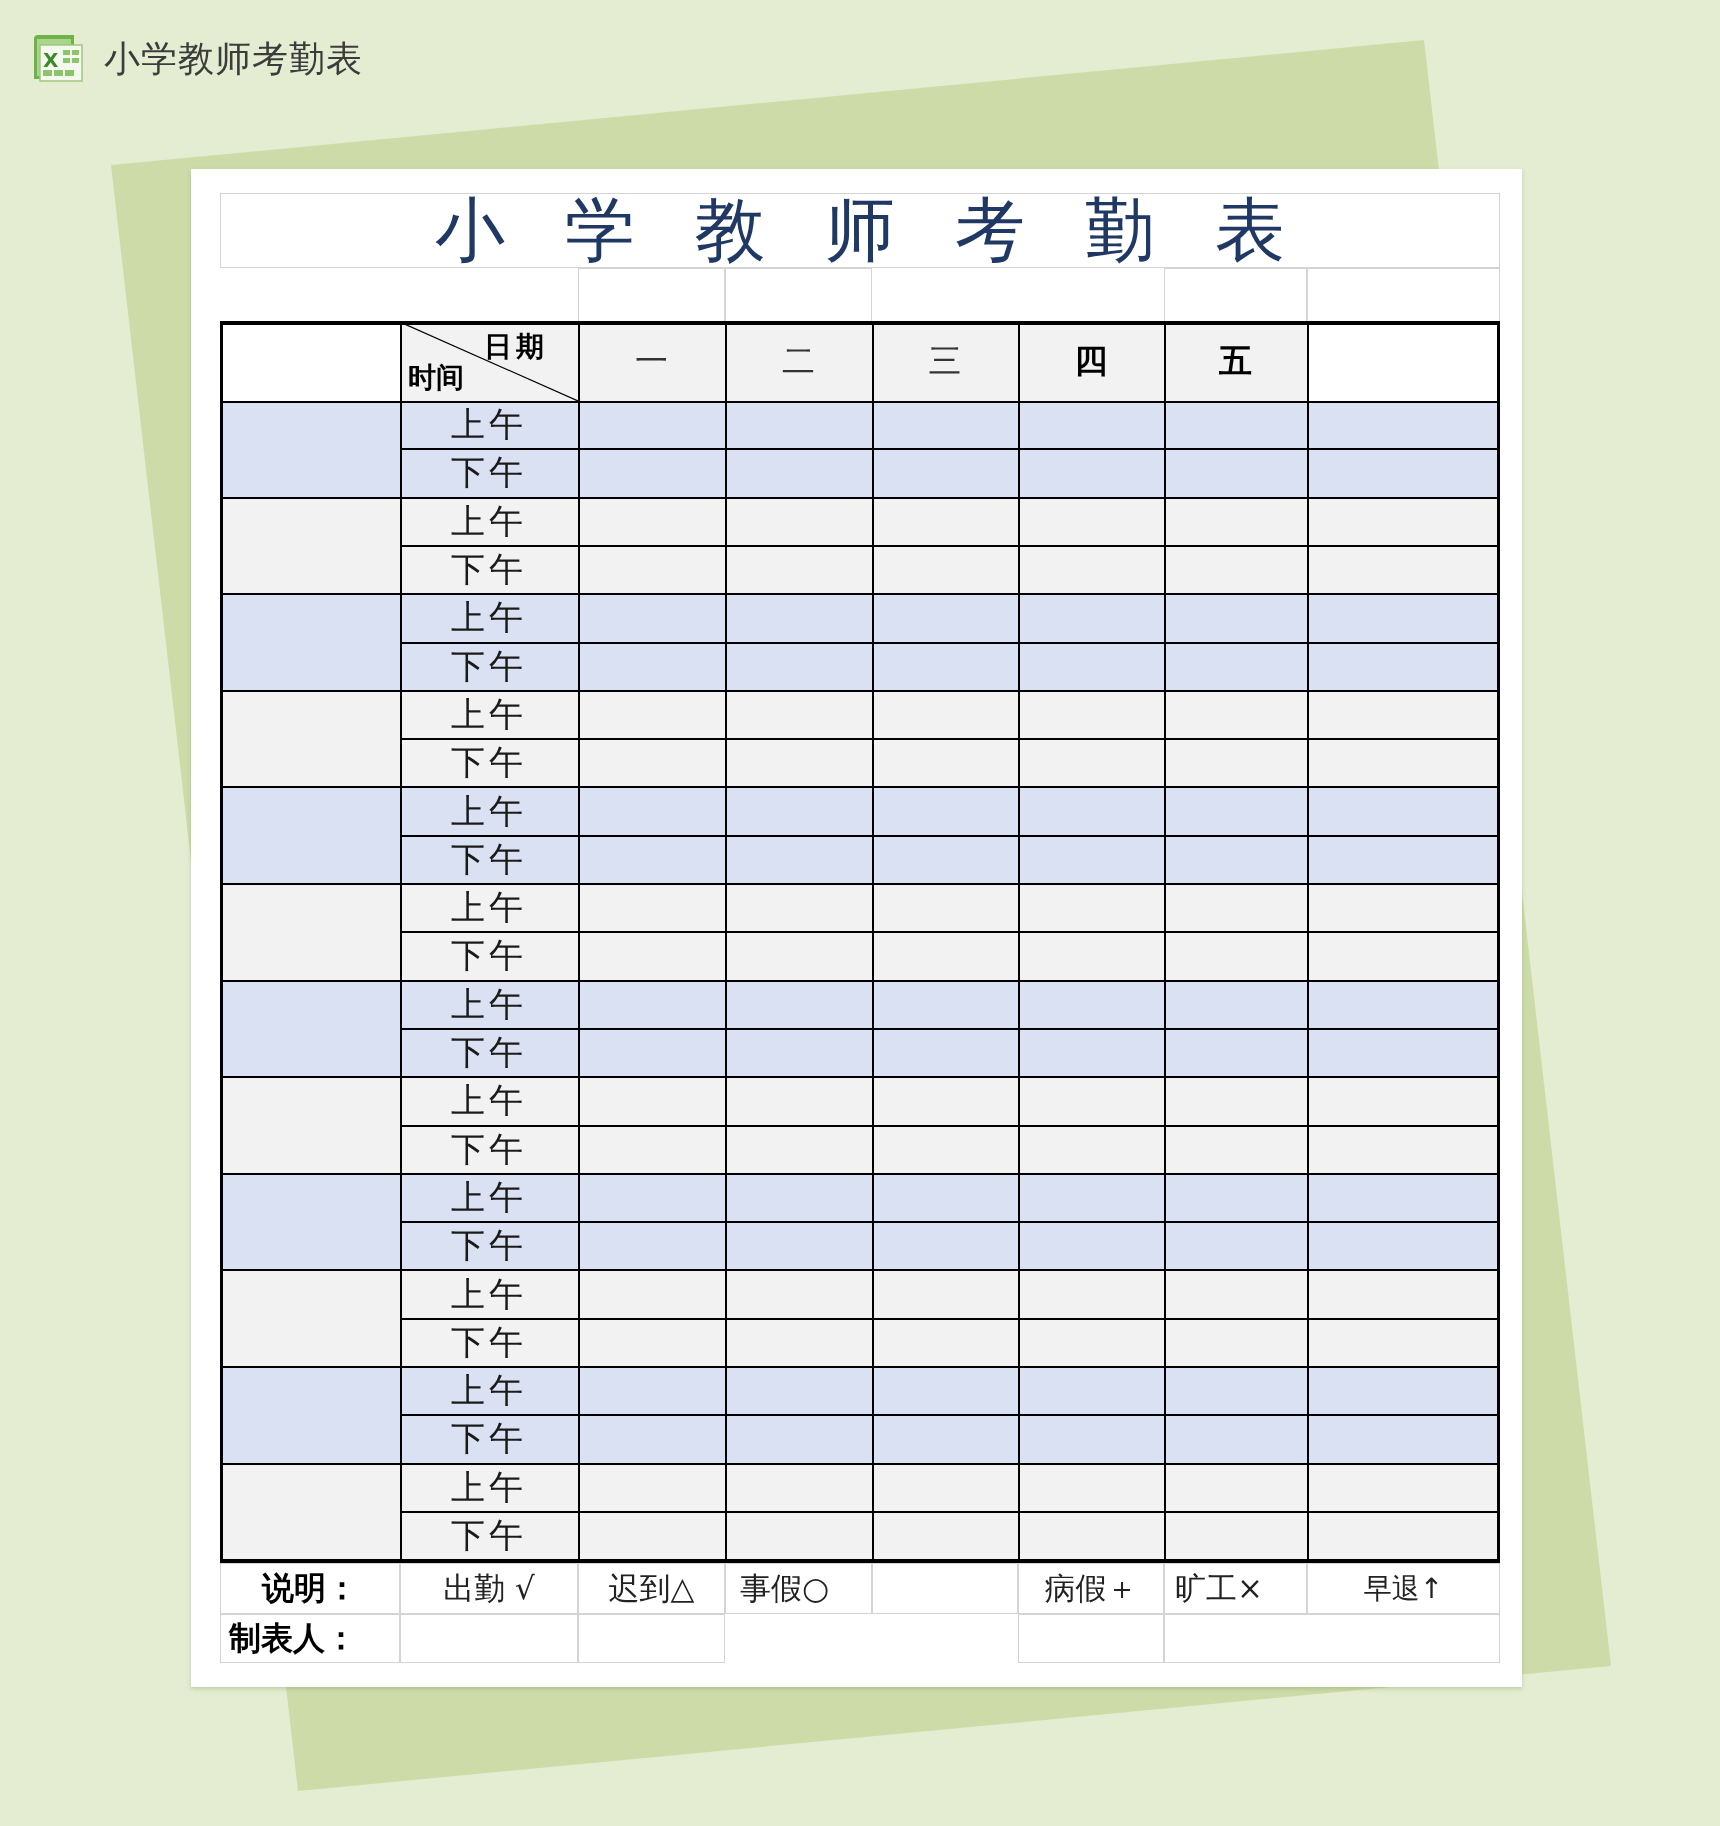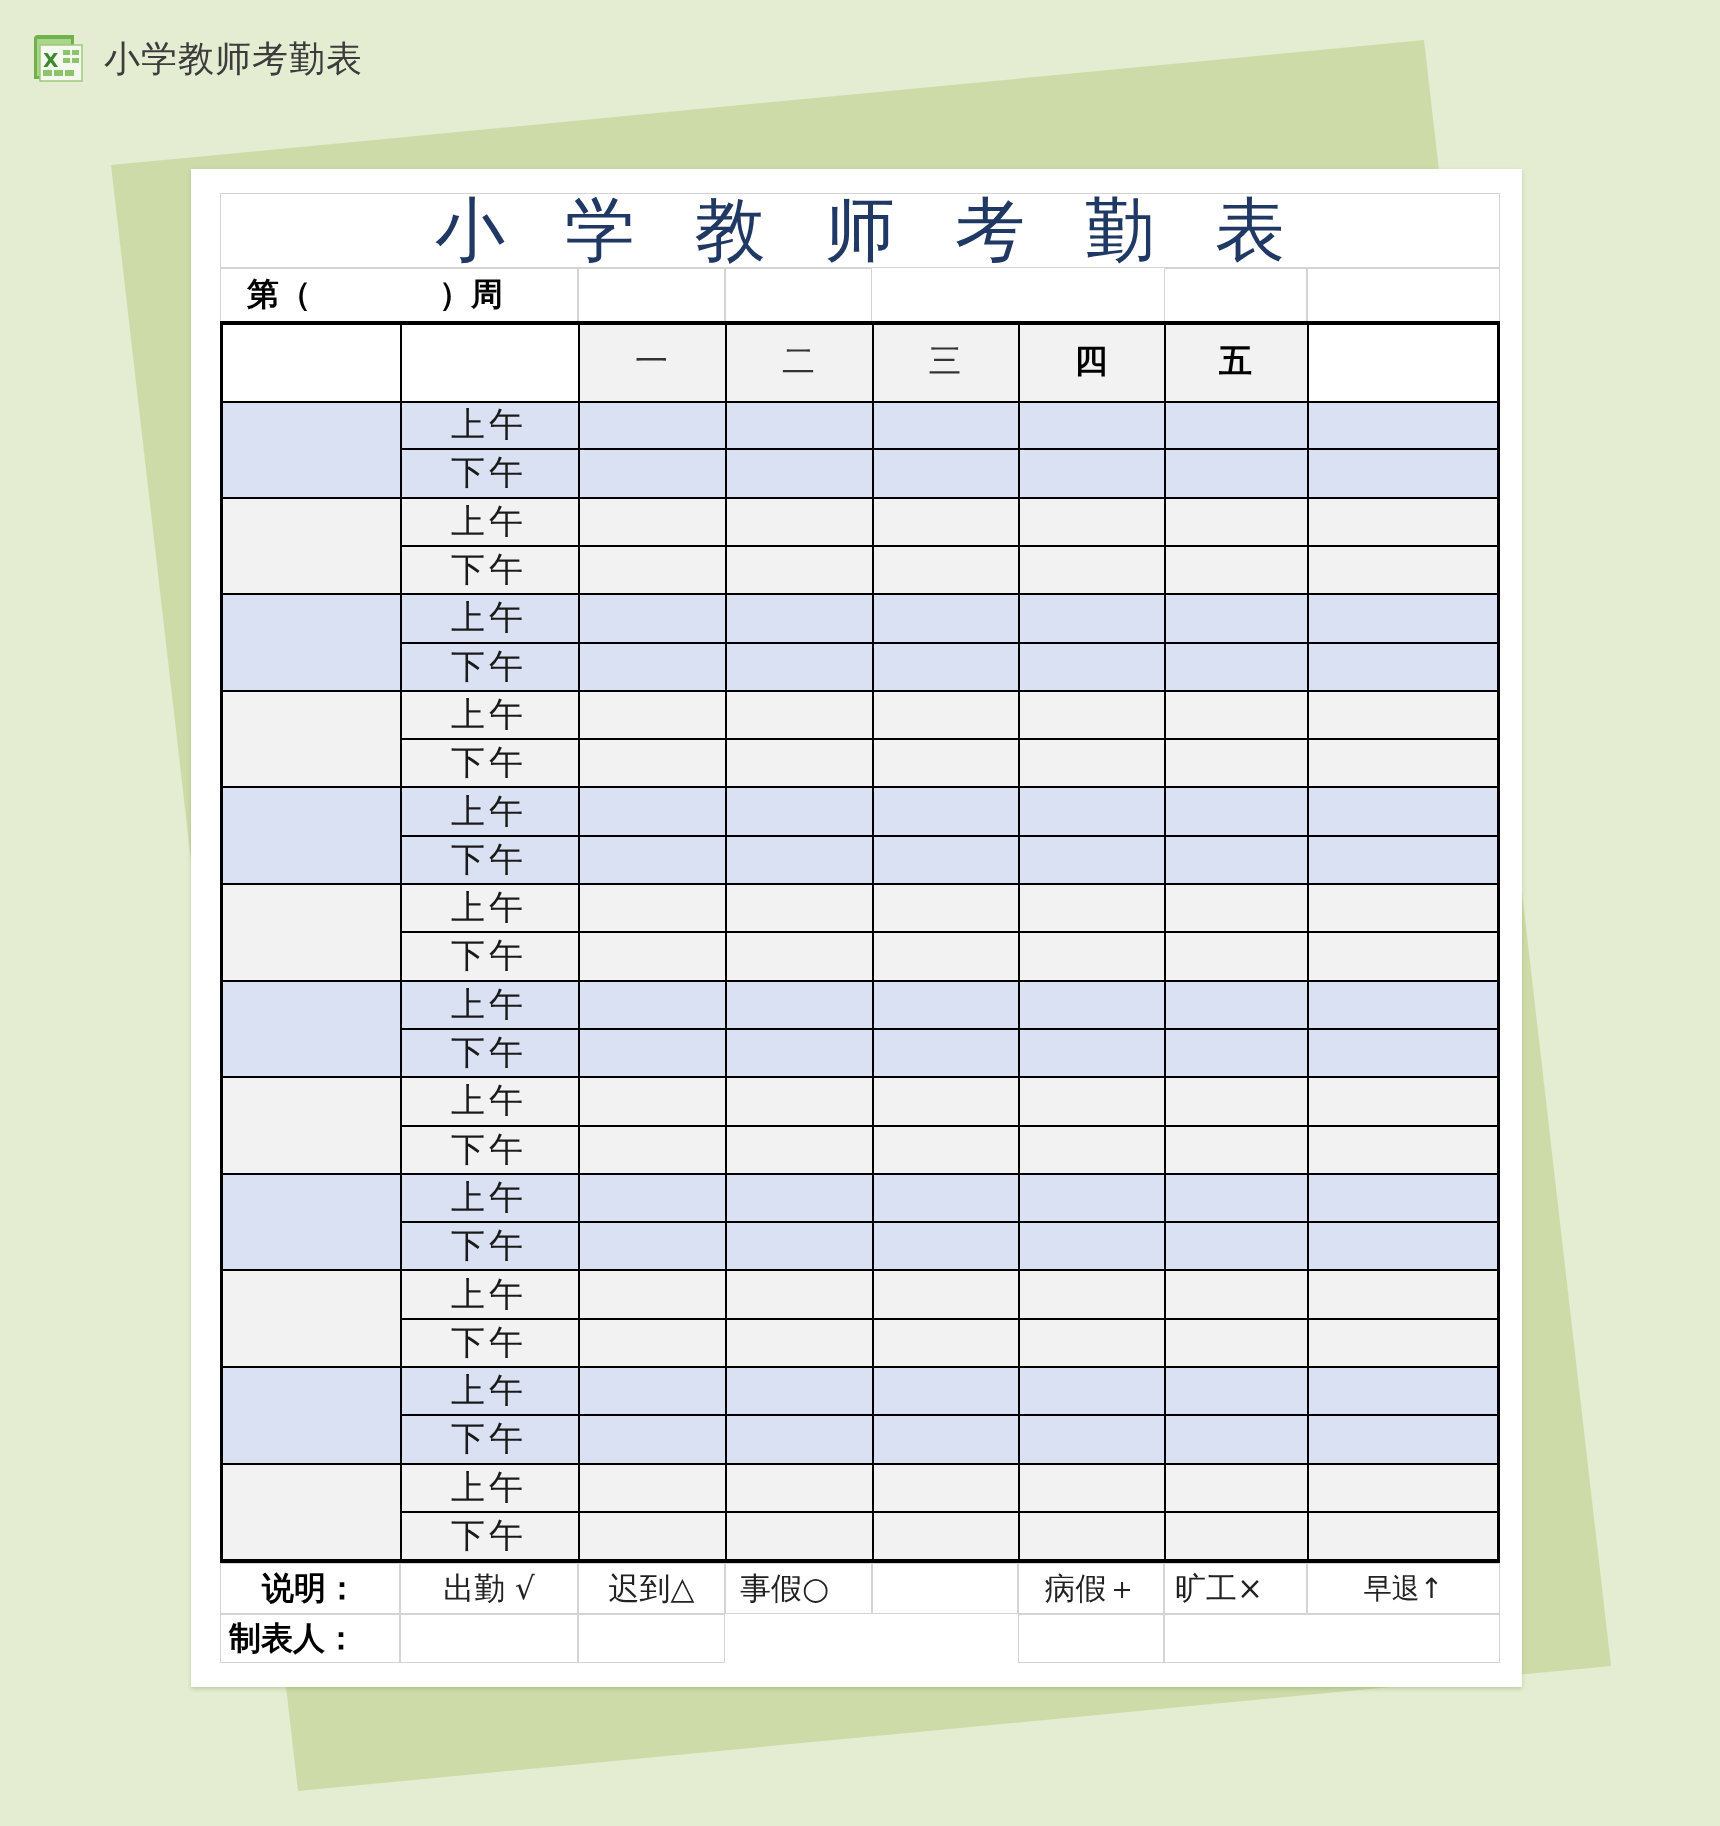--- a/index.html
+++ b/index.html
@@ -66,25 +66,31 @@
     </svg>
   </div>
   <span class="app-title">小学教师考勤表</span>
 </div>
 
 <div class="card">
   <div class="sheet" id="sheet">
     <div class="title-row">
       <span class="title-text">小学教师考勤表</span>
     </div>
-  <div class="cell thin" style="left: 0px; top: 75px; width: 358px; height: 54px; font-weight: bold; font-size: 32px; justify-content: flex-start; padding-left: 26px; white-space: pre;">第（　　　　）周</div>
       <div class="cell thin" style="left: 358px; top: 75px; width: 147px; height: 54px;"></div>
       <div class="cell thin" style="left: 505px; top: 75px; width: 147px; height: 54px;"></div>
       <div class="cell thin" style="left: 944px; top: 75px; width: 143px; height: 54px;"></div>
       <div class="cell thin" style="left: 1087px; top: 75px; width: 193px; height: 54px;"></div>
+      <div class="cell hdr" style="left: 180px; top: 129px; width: 178px; height: 79px;">
+        <svg style="position:absolute;left:0;top:0" width="178" height="79">
+          <line x1="0" y1="0" x2="178" y2="79" stroke="#000" stroke-width="1.2"></line>
+        </svg>
+        <span style="position: absolute; right: 30px; top: 6px; font-size: 28px; letter-spacing: 4px;">日期</span>
+        <span style="position: absolute; left: 8px; bottom: 4px; font-size: 28px;">时间</span>
+      </div>
       <div class="cell hdr" style="left: 358px; top: 129px; width: 147px; height: 79px; font-weight: normal; color: rgb(51, 51, 51);">一</div>
       <div class="cell hdr" style="left: 505px; top: 129px; width: 147px; height: 79px; font-weight: normal; color: rgb(51, 51, 51);">二</div>
       <div class="cell hdr" style="left: 652px; top: 129px; width: 146px; height: 79px; font-weight: normal; color: rgb(51, 51, 51);">三</div>
       <div class="cell hdr" style="left: 798px; top: 129px; width: 146px; height: 79px; font-weight: bold; color: rgb(0, 0, 0);">四</div>
       <div class="cell hdr" style="left: 944px; top: 129px; width: 143px; height: 79px; font-weight: bold; color: rgb(0, 0, 0);">五</div>
       <div class="cell" style="left: 0px; top: 208px; width: 180px; height: 96.6px; background: rgb(217, 225, 242);"></div>
       <div class="cell ampm" style="left: 180px; top: 208px; width: 178px; height: 48.3px; background: rgb(217, 225, 242);">上午</div>
       <div class="cell" style="left: 358px; top: 208px; width: 147px; height: 48.3px; background: rgb(217, 225, 242);"></div>
       <div class="cell" style="left: 505px; top: 208px; width: 147px; height: 48.3px; background: rgb(217, 225, 242);"></div>
       <div class="cell" style="left: 652px; top: 208px; width: 146px; height: 48.3px; background: rgb(217, 225, 242);"></div>

